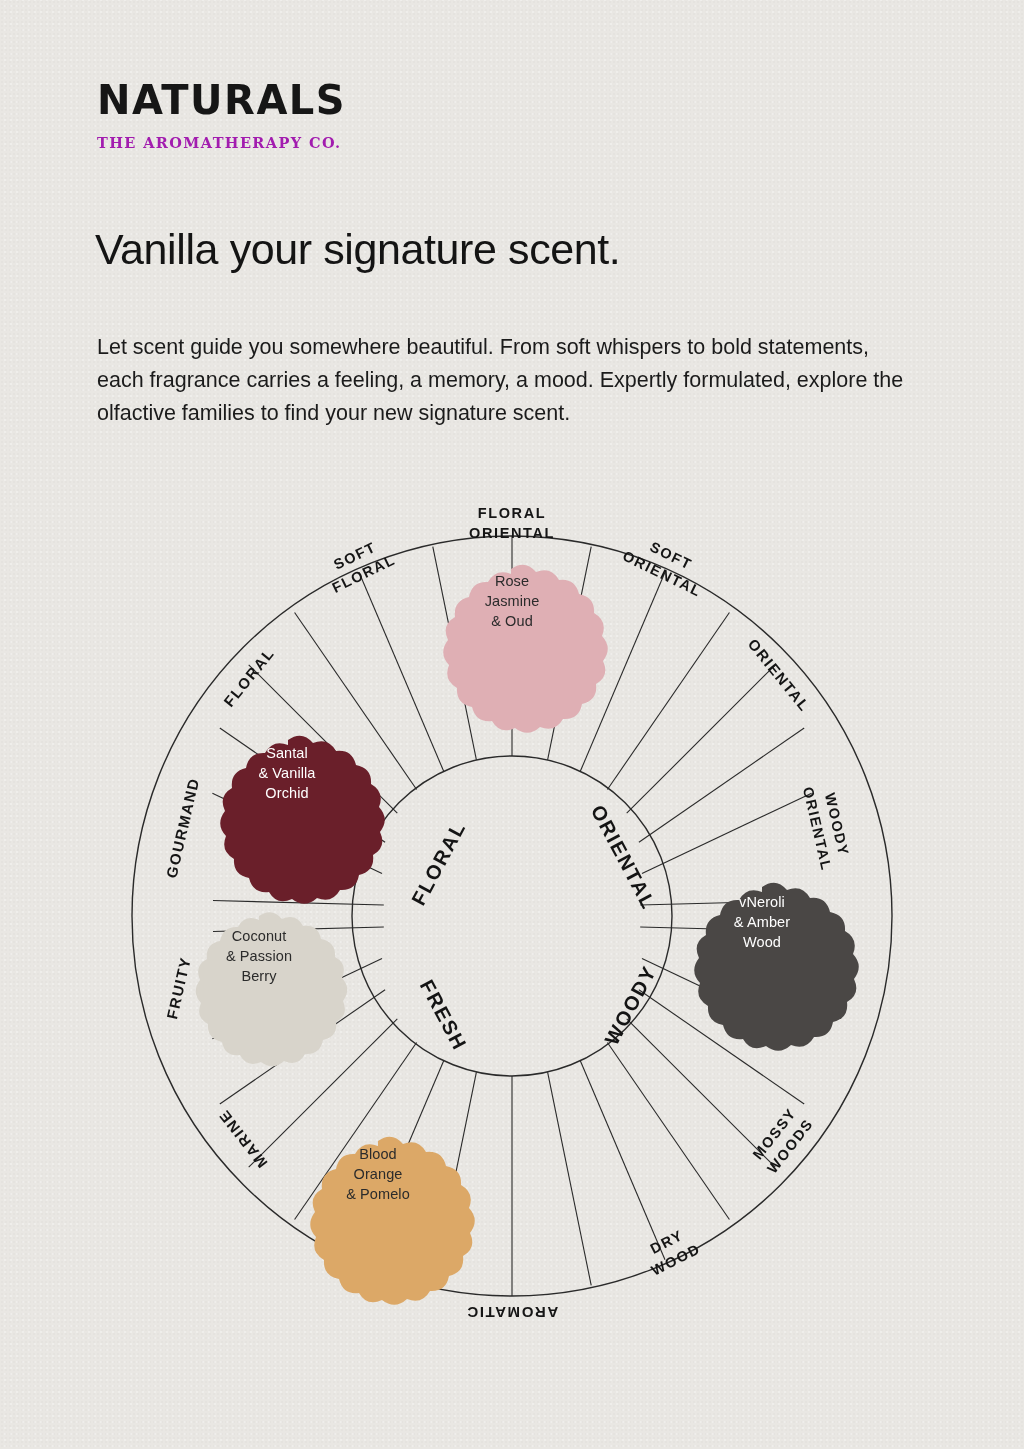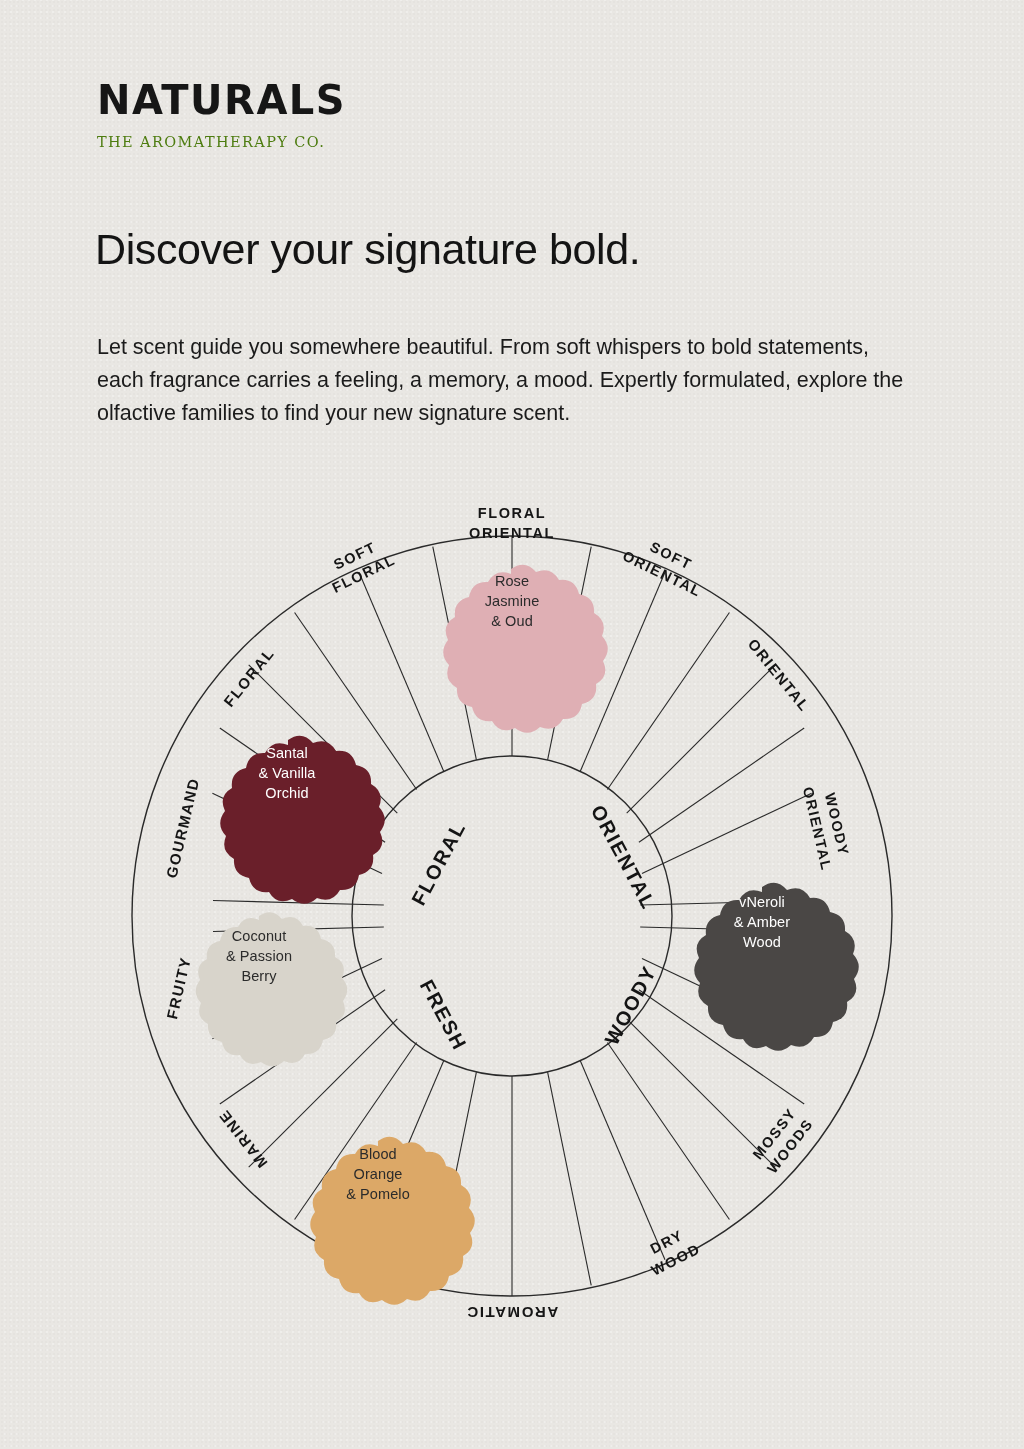--- a/index.html
+++ b/index.html
@@ -49,21 +49,22 @@
     font-size: 40px;
     letter-spacing: 1.5px;
     line-height: 1;
     color: #161616;
   }
   .brand-sub {
     margin-top: 14px;
     font-family: "DejaVu Serif", serif;
     font-size: 14.5px;
     letter-spacing: 1.4px;
-    color: #4d7c0f;
+    color: #a21caf;
+    font-weight: bold;
   }
 
   
   .headline {
     position: absolute;
     left: 95px;
     top: 196px;
     font-size: 43px;
     font-weight: 400;
     letter-spacing: -0.4px;
@@ -117,21 +118,21 @@
 </head>
 <body>
 
 <div class="page">
 
   <div class="brand">
     <div class="brand-name">NATURALS</div>
     <div class="brand-sub">THE AROMATHERAPY CO.</div>
   </div>
 
-  <h1 class="headline">Discover your signature bold.</h1>
+  <h1 class="headline">Vanilla your signature scent.</h1>
 
   <p class="intro">Let scent guide you somewhere beautiful. From soft whispers to bold statements, each fragrance carries a feeling, a memory, a mood. Expertly formulated, explore the olfactive families to find your new signature scent.</p>
 
   <div class="wheel-wrap">
     <svg width="900" height="900" viewBox="0 0 900 900" xmlns="http://www.w3.org/2000/svg">
       <defs>
 
         <path id="arcA0" d="M 450,450 m 0,-352 a 352,352 0 0 1 0,704 a 352,352 0 0 1 0,-704" fill="none"></path>
       </defs>
 

